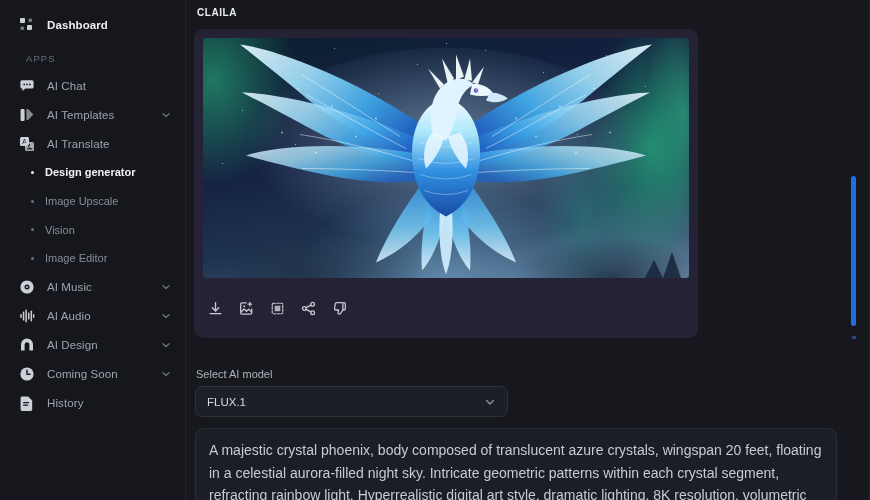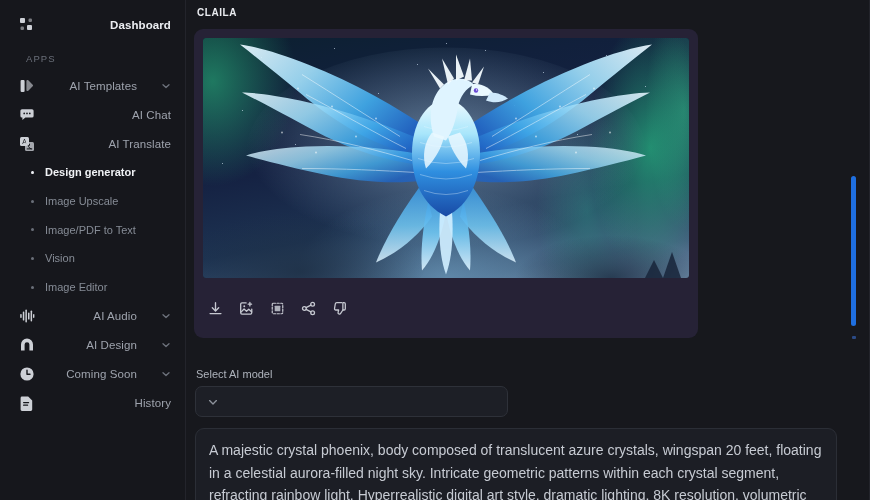--- a/index.html
+++ b/index.html
@@ -18,24 +18,23 @@
     background:#16171c;
     border-right:1px solid #23242b;
     padding-top:10px;
     overflow:hidden;
     position:relative;
   }
   .nav-item {
     display:flex; align-items:center;
     height:29px;
     padding:0 14px 0 18px;
-    gap:24px;
+    gap:12px;
     cursor:pointer;
     position:relative;
-    text-align:right;
   }
   .nav-item .ico {
     width:17px; height:17px; flex:0 0 17px;
     display:flex; align-items:center; justify-content:center;
     color:#cdd0d6;
   }
   .nav-item .ico svg { width:16px; height:16px; display:block; }
   .nav-label {
     font-size:11.5px; color:#9ea3ad; letter-spacing:.1px;
     white-space:nowrap; flex:1;
@@ -189,78 +188,89 @@
           </svg>
       </span>
       <span class="nav-label">Dashboard</span>
     </div>
 
     <div class="section-label">APPS</div>
 
     <div class="nav-item">
       <span class="ico">
         <svg viewBox="0 0 16 16" fill="currentColor">
+            <path d="M3 2.2h10a1.6 1.6 0 0 1 1.6 1.6v5.2A1.6 1.6 0 0 1 13 10.6H6.4L3.4 13V10.6H3A1.6 1.6 0 0 1 1.4 9V3.8A1.6 1.6 0 0 1 3 2.2z"></path>
+            <circle cx="5.2" cy="6.4" r=".85" fill="#16171c"></circle>
+            <circle cx="8" cy="6.4" r=".85" fill="#16171c"></circle>
+            <circle cx="10.8" cy="6.4" r=".85" fill="#16171c"></circle>
+          </svg>
+      </span>
+      <span class="nav-label">AI Chat</span>
+    </div>
+
+    <div class="nav-item">
+      <span class="ico">
+        <svg viewBox="0 0 16 16" fill="currentColor">
             <rect x="1.6" y="2" width="4" height="12" rx="1.1"></rect>
             <path d="M7.4 3.1a1.1 1.1 0 0 1 1.9-.8l4.4 4.4a1.1 1.1 0 0 1 0 1.6l-4.4 4.4a1.1 1.1 0 0 1-1.9-.8z" opacity=".62"></path>
           </svg>
       </span>
       <span class="nav-label">AI Templates</span>
       <span class="chev">
         <svg viewBox="0 0 10 10" fill="none" stroke="currentColor" stroke-width="1.3" stroke-linecap="round" stroke-linejoin="round">
             <path d="M2 3.8L5 6.6l3-2.8"></path>
           </svg>
       </span>
     </div>
 
     <div class="nav-item">
       <span class="ico">
         <svg viewBox="0 0 16 16" fill="currentColor">
-            <path d="M3 2.2h10a1.6 1.6 0 0 1 1.6 1.6v5.2A1.6 1.6 0 0 1 13 10.6H6.4L3.4 13V10.6H3A1.6 1.6 0 0 1 1.4 9V3.8A1.6 1.6 0 0 1 3 2.2z"></path>
-            <circle cx="5.2" cy="6.4" r=".85" fill="#16171c"></circle>
-            <circle cx="8" cy="6.4" r=".85" fill="#16171c"></circle>
-            <circle cx="10.8" cy="6.4" r=".85" fill="#16171c"></circle>
-          </svg>
-      </span>
-      <span class="nav-label">AI Chat</span>
-    </div>
-
-    <div class="nav-item">
-      <span class="ico">
-        <svg viewBox="0 0 16 16" fill="currentColor">
             <rect x="1" y="1" width="9" height="9" rx="1.5"></rect>
             <text x="5.5" y="8" font-size="6.5" text-anchor="middle" fill="#16171c" font-family="sans-serif">A</text>
             <rect x="6" y="6" width="9" height="9" rx="1.5" opacity=".78"></rect>
             <path d="M8.2 12.9h4.6M10.5 8.2v1.1M9.2 9.3c.2 1.9 1.3 3 2.9 3.5" stroke="#16171c" stroke-width="1" fill="none" stroke-linecap="round"></path>
           </svg>
       </span>
       <span class="nav-label">AI Translate</span>
     </div>
 
 
     <div class="sub-item selected">
       <span class="dot"></span>
       <span class="sub-label">Design generator</span>
     </div>
     <div class="sub-item">
       <span class="dot"></span>
       <span class="sub-label">Image Upscale</span>
     </div>
     <div class="sub-item">
       <span class="dot"></span>
-      <span class="sub-label">Image/PDF to Text</span>
-    </div>
-    <div class="sub-item">
-      <span class="dot"></span>
       <span class="sub-label">Vision</span>
     </div>
     <div class="sub-item">
       <span class="dot"></span>
       <span class="sub-label">Image Editor</span>
     </div>
 
+    <div class="nav-item">
+      <span class="ico">
+        <svg viewBox="0 0 16 16" fill="currentColor">
+            <circle cx="8" cy="8" r="6.6"></circle>
+            <circle cx="8" cy="8" r="2.5" fill="#16171c"></circle>
+            <circle cx="8" cy="8" r="1"></circle>
+          </svg>
+      </span>
+      <span class="nav-label">AI Music</span>
+      <span class="chev">
+        <svg viewBox="0 0 10 10" fill="none" stroke="currentColor" stroke-width="1.3" stroke-linecap="round" stroke-linejoin="round">
+            <path d="M2 3.8L5 6.6l3-2.8"></path>
+          </svg>
+      </span>
+    </div>
 
     <div class="nav-item">
       <span class="ico">
         <svg viewBox="0 0 16 16" fill="currentColor">
             <rect x="1.2" y="6" width="1.5" height="4" rx=".7"></rect>
             <rect x="3.8" y="3.4" width="1.5" height="9.2" rx=".7"></rect>
             <rect x="6.4" y="1.6" width="1.5" height="12.8" rx=".7"></rect>
             <rect x="9" y="4.4" width="1.5" height="7.2" rx=".7"></rect>
             <rect x="11.6" y="2.6" width="1.5" height="10.8" rx=".7"></rect>
             <rect x="14" y="6" width="1.4" height="4" rx=".7"></rect>
@@ -492,20 +502,21 @@
               <path d="M10.4 1.8H5.1a1.6 1.6 0 0 0-1.58 1.34L2.7 8.1A1.3 1.3 0 0 0 3.98 9.6h3.1l-.6 2.5a1.5 1.5 0 0 0 2.74 1.15L11.6 9.6"></path>
               <path d="M11.6 1.8h1.3a1.3 1.3 0 0 1 1.3 1.3v5.2a1.3 1.3 0 0 1-1.3 1.3h-1.3z"></path>
             </svg>
         </span>
       </div>
     </section>
 
     <div class="field-label">Select AI model</div>
 
     <div class="select-box">
+      <span class="select-value">FLUX.1</span>
       <span class="select-chev">
         <svg viewBox="0 0 12 12" fill="none" stroke="currentColor" stroke-width="1.35" stroke-linecap="round" stroke-linejoin="round">
             <path d="M2.6 4.6L6 8l3.4-3.4"></path>
           </svg>
       </span>
     </div>
 
     <div class="prompt-box">
       <div class="prompt-text">A majestic crystal phoenix, body composed of translucent azure crystals, wingspan 20 feet, floating in a celestial aurora-filled night sky. Intricate geometric patterns within each crystal segment, refracting rainbow light. Hyperrealistic digital art style, dramatic lighting, 8K resolution, volumetric fog effects.</div>
     </div>

